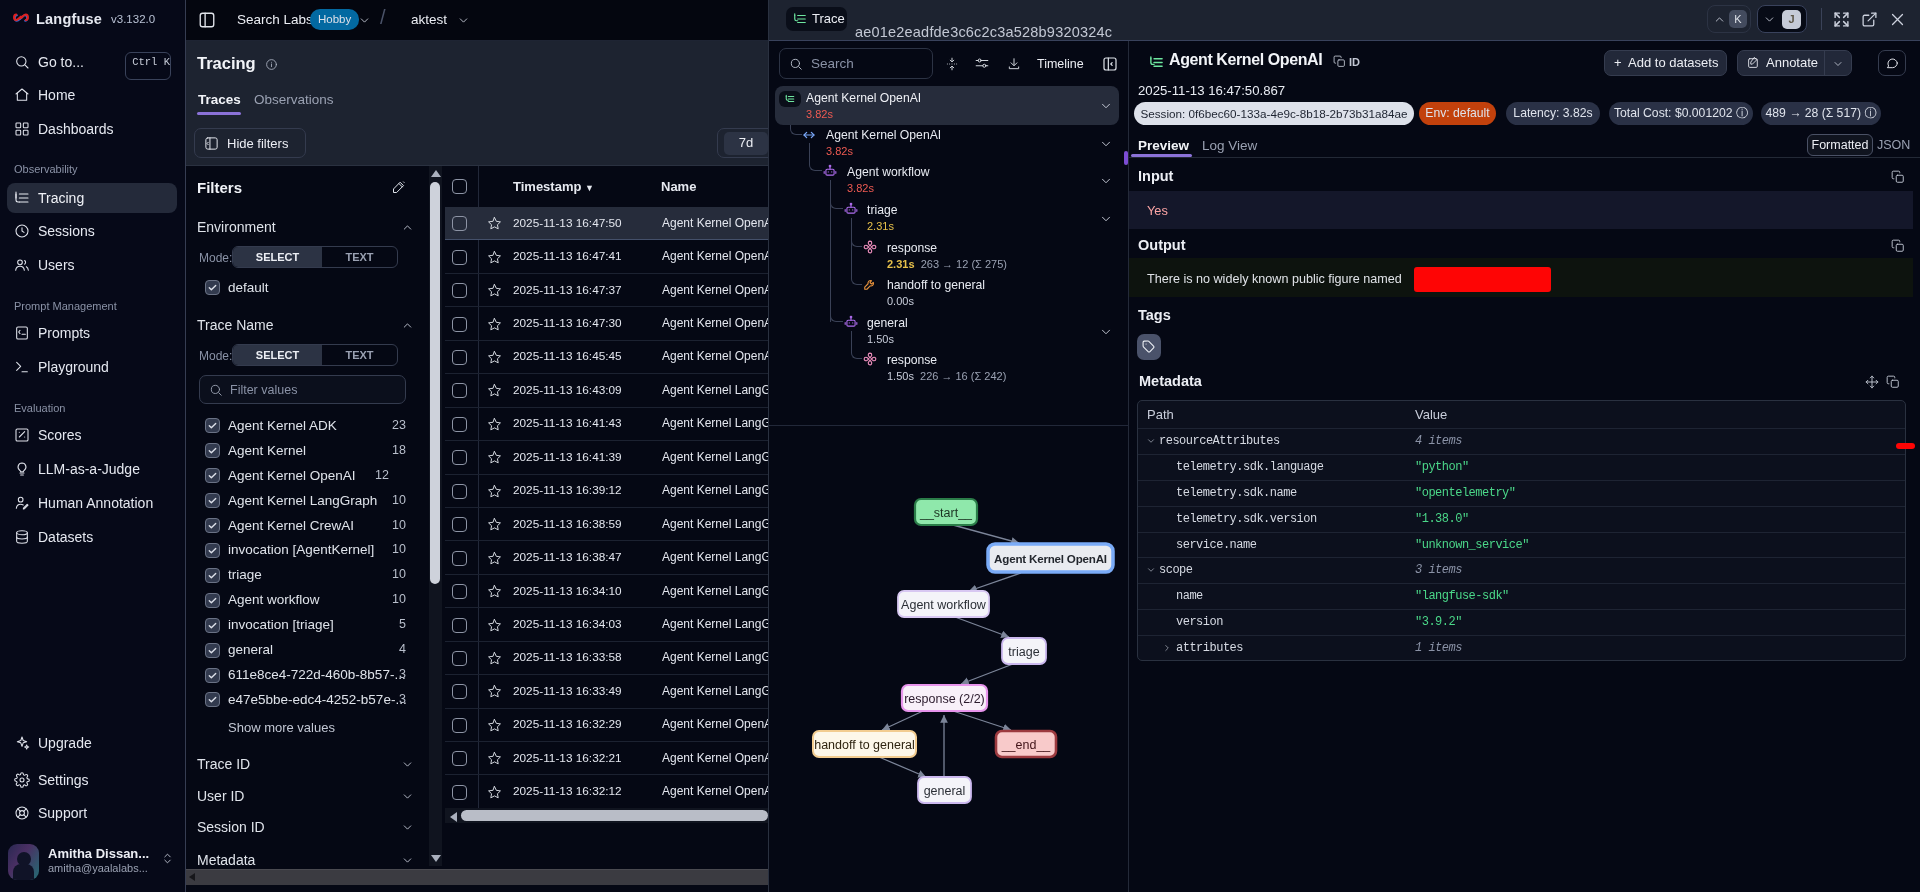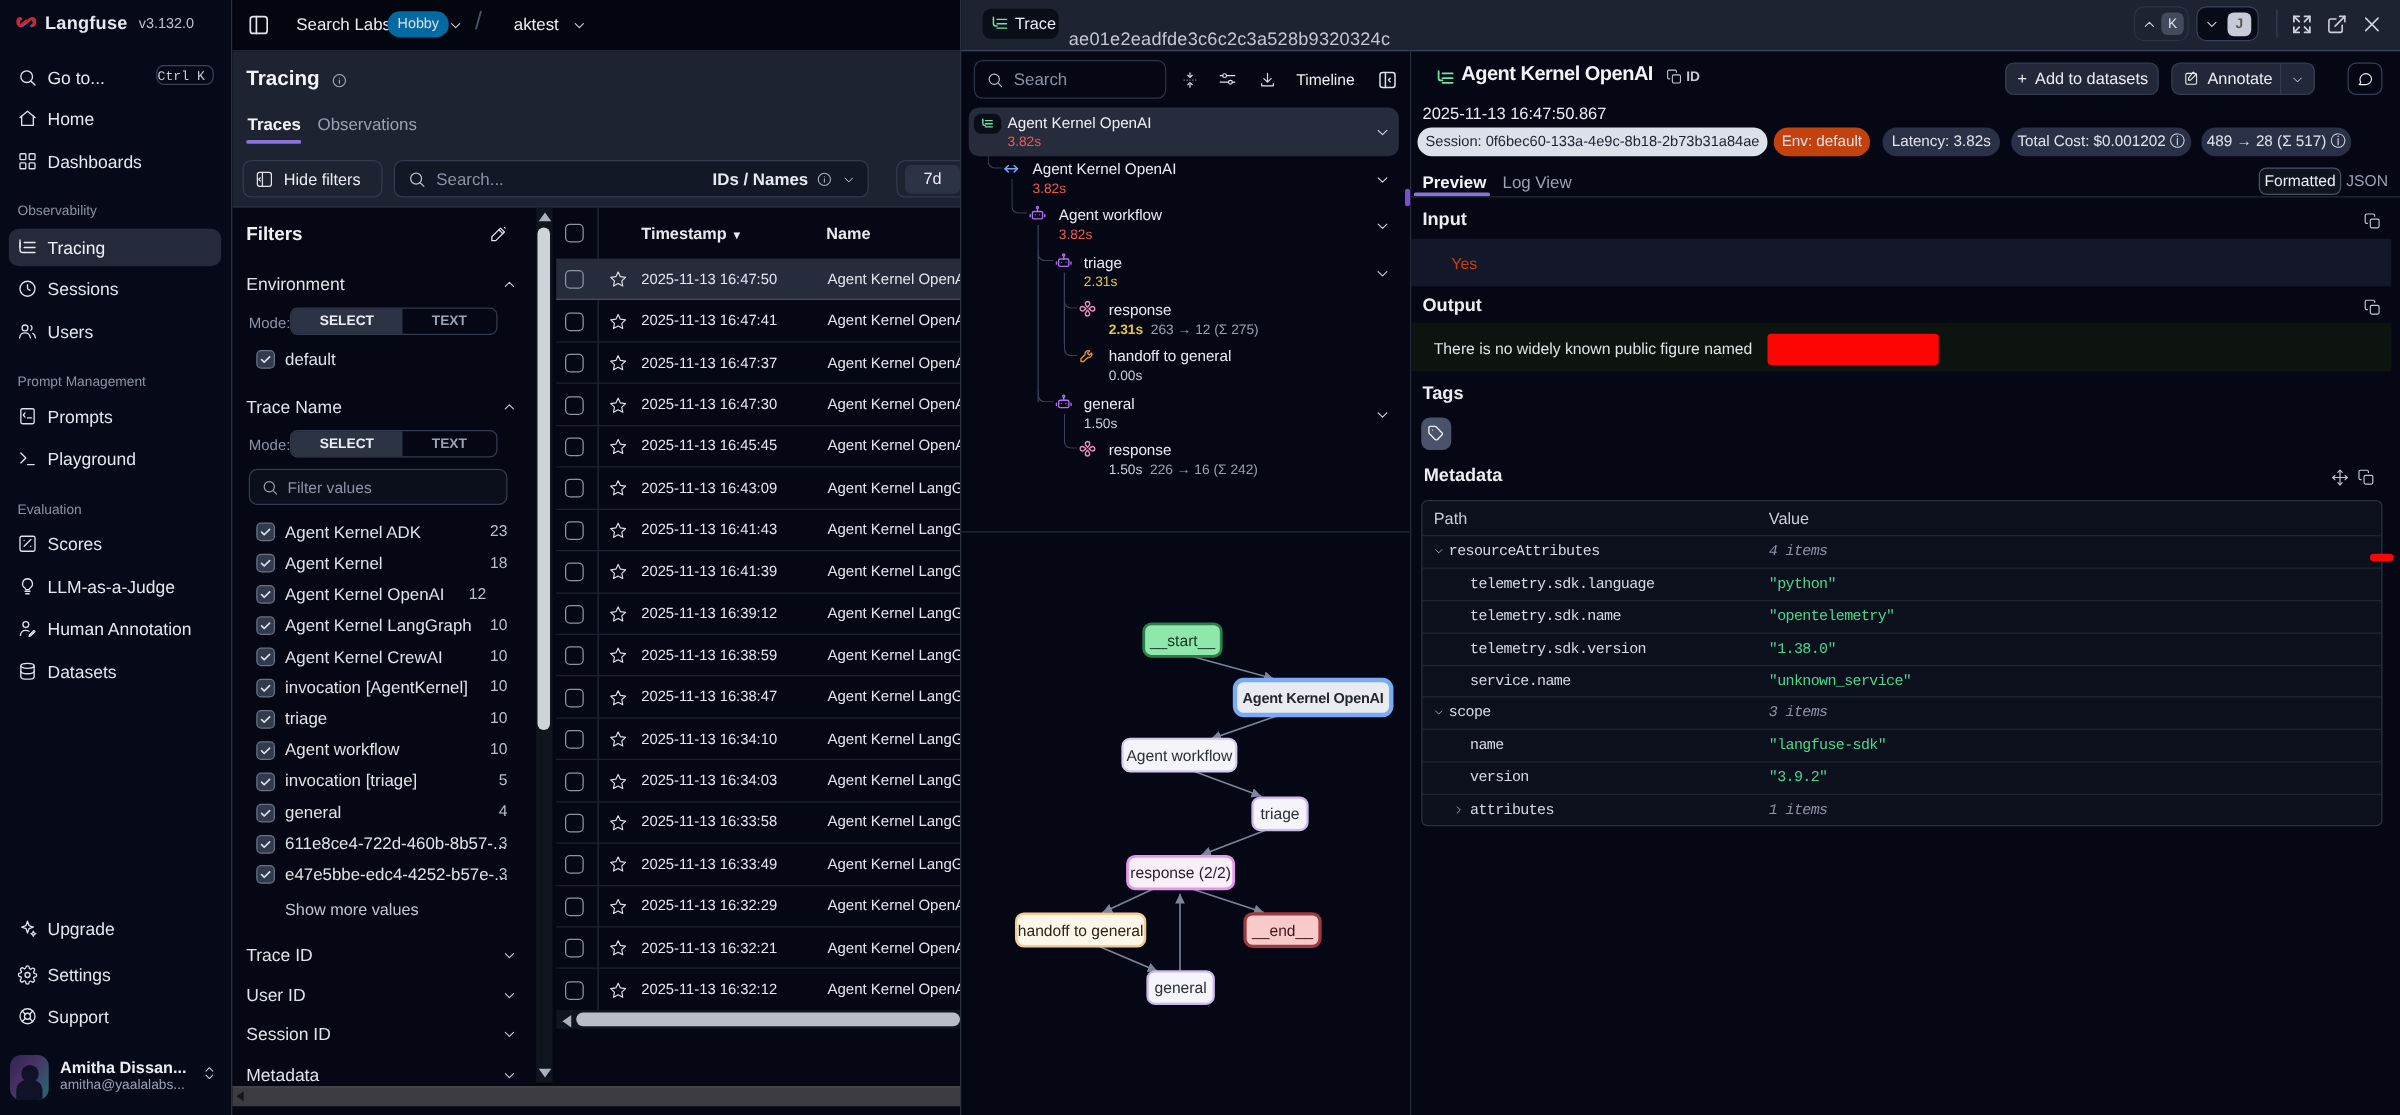--- a/index.html
+++ b/index.html
@@ -20,21 +20,21 @@
     <path d="M20 13 C24 13,24 5,20 5 C17 5,16 8,13 10" stroke="#e0201d" stroke-width="3" fill="none" stroke-linecap="round"></path>
   </svg>
   <div class="abs" style="left:36px;top:11px;font-size:14.5px;font-weight:bold;letter-spacing:.2px;">Langfuse</div>
   <div class="abs" style="left:111px;top:13px;font-size:11.5px;color:#b9c2d4;">v3.132.0</div>
 
   <svg class="ic abs" style="left:14px;top:54px;color:#dfe2ea" width="16" height="16" viewBox="0 0 24 24">
       <circle cx="11" cy="11" r="7"></circle>
       <path d="M21 21l-4.3-4.3"></path>
     </svg>
   <div class="abs" style="left:38px;top:54px;font-size:14px;">Go to...</div>
-  <div class="abs" style="left:125px;top:52px;width:46px;height:16px;border:1px solid #39425a;border-radius:6px;font-family:'Liberation Mono',monospace;font-size:10.5px;color:#c8cdd9;text-align:left;line-height:18px;">Ctrl K</div>
+  <div class="abs" style="left:125px;top:52px;width:46px;height:28px;border:1px solid #39425a;border-radius:6px;font-family:'Liberation Mono',monospace;font-size:10.5px;color:#c8cdd9;text-align:right;line-height:18px;">Ctrl K</div>
 
   <svg class="ic abs" style="left:14px;top:87px;color:#dfe2ea" width="16" height="16" viewBox="0 0 24 24">
       <path d="M3 10.5 12 3l9 7.5"></path>
       <path d="M5 9v11h14V9"></path>
     </svg>
   <div class="abs" style="left:38px;top:87px;font-size:14px;">Home</div>
 
   <svg class="ic abs" style="left:14px;top:121px;color:#dfe2ea" width="16" height="16" viewBox="0 0 24 24">
       <rect x="3" y="3" width="7" height="7" rx="1"></rect>
       <rect x="14" y="3" width="7" height="7" rx="1"></rect>
@@ -173,36 +173,20 @@
     <div class="abs" style="left:68px;top:51px;font-size:13.5px;color:#9aa1b2;">Observations</div>
     <div class="abs" style="left:11px;top:71px;width:44px;height:3px;background:#8b72d8;border-radius:2px;"></div>
 
     <div class="abs" style="left:8px;top:87px;width:112px;height:30px;border:1px solid #343b4e;border-radius:7px;background:#1d2330;">
       <svg class="ic abs" style="left:9px;top:7px;color:#e2e5ec" width="15" height="15" viewBox="0 0 24 24">
           <rect x="3" y="3" width="18" height="18" rx="3"></rect>
           <path d="M9.5 3v18"></path>
           <path d="M6.8 10l-2 2 2 2"></path>
         </svg>
       <div class="abs" style="left:32px;top:7px;font-size:13px;color:#eceef4;">Hide filters</div>
-    </div>
-    <div class="abs" style="left:129px;top:87px;width:380px;height:30px;border:1px solid #343b4e;border-radius:7px;background:#131826;">
-      <svg class="ic abs" style="left:10px;top:7px;color:#b9bfcc" width="15" height="15" viewBox="0 0 24 24">
-          <circle cx="11" cy="11" r="7"></circle>
-          <path d="M21 21l-4.3-4.3"></path>
-        </svg>
-      <div class="abs" style="left:33px;top:7px;font-size:13.5px;color:#8a92a6;">Search...</div>
-      <div class="abs" style="left:254px;top:7px;font-size:13.5px;font-weight:bold;color:#e6e9f0;">IDs / Names</div>
-      <svg class="ic abs" style="left:337px;top:8px;color:#aab1c0" width="13" height="13" viewBox="0 0 24 24">
-          <circle cx="12" cy="12" r="9"></circle>
-          <path d="M12 11v5"></path>
-          <path d="M12 8h.01"></path>
-        </svg>
-      <svg class="ic abs" style="left:357px;top:9px;color:#cdd2de" width="12" height="12" viewBox="0 0 24 24">
-          <path d="M6 9l6 6 6-6"></path>
-        </svg>
     </div>
     <div class="abs" style="left:531px;top:87px;width:70px;height:30px;border:1px solid #343b4e;border-radius:7px;background:#1d2330;">
       <div class="abs" style="left:6px;top:3px;width:44px;height:23px;background:#2c3344;border-radius:5px;font-size:13px;color:#eceef4;text-align:center;line-height:22px;">7d</div>
     </div>
   </div>
 
   <div class="abs" id="filters" style="left:0;top:166px;width:259px;height:726px;">
     <div class="abs" style="left:11px;top:13px;font-size:15px;font-weight:bold;color:#f0f2f7;">Filters</div>
     <svg class="ic abs" style="left:205px;top:14px;color:#dfe3ea" width="15" height="15" viewBox="0 0 24 24">
         <path d="M15 4l5 5-11 11H4v-5z"></path>
@@ -737,21 +721,21 @@
     <div class="abs" style="left:0;top:116px;width:792px;height:1px;background:#232936;"></div>
     <div class="abs" style="left:678px;top:93px;width:66px;height:22px;border:1px solid #4a5165;border-radius:6px;background:#10141f;font-size:12.5px;color:#eceef4;text-align:center;line-height:21px;">Formatted</div>
     <div class="abs" style="left:748px;top:93px;font-size:12.5px;color:#9aa1b2;line-height:22px;">JSON</div>
 
     <div class="abs" style="left:9px;top:127px;font-size:14.5px;font-weight:bold;color:#eceef4;">Input</div>
     <svg class="ic abs" style="left:762px;top:129px;color:#c3c8d4" width="14" height="14" viewBox="0 0 24 24">
         <rect x="9" y="9" width="12" height="12" rx="2"></rect>
         <path d="M5 15H4a2 2 0 0 1-2-2V4a2 2 0 0 1 2-2h9a2 2 0 0 1 2 2v1"></path>
       </svg>
     <div class="abs" style="left:0;top:150px;width:784px;height:38px;background:#14172a;"></div>
-    <div class="abs" style="left:32px;top:162px;font-size:12.8px;color:#c2410c;">Yes</div>
+    <div class="abs" style="left:18px;top:162px;font-size:12.8px;color:#fca5a5;">Yes</div>
 
     <div class="abs" style="left:9px;top:196px;font-size:14.5px;font-weight:bold;color:#eceef4;">Output</div>
     <svg class="ic abs" style="left:762px;top:198px;color:#c3c8d4" width="14" height="14" viewBox="0 0 24 24">
         <rect x="9" y="9" width="12" height="12" rx="2"></rect>
         <path d="M5 15H4a2 2 0 0 1-2-2V4a2 2 0 0 1 2-2h9a2 2 0 0 1 2 2v1"></path>
       </svg>
     <div class="abs" style="left:0;top:217px;width:784px;height:39px;background:#0d130e;"></div>
     <div class="abs" style="left:18px;top:231px;font-size:12.6px;color:#e0e3e8;">There is no widely known public figure named</div>
     <div class="abs" style="left:285px;top:226px;width:137px;height:25px;background:#fe0505;border-radius:3px;"></div>
 

